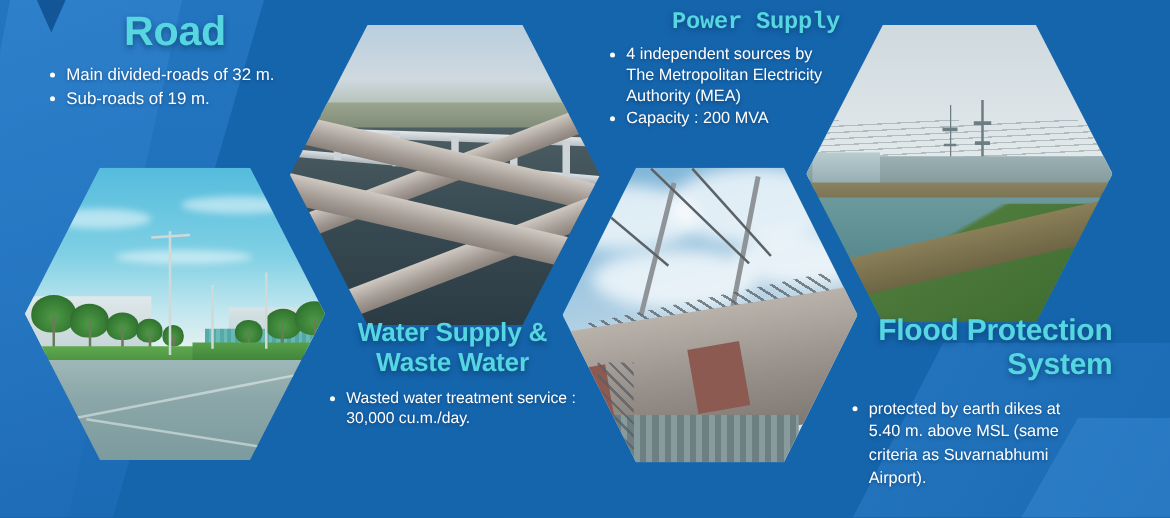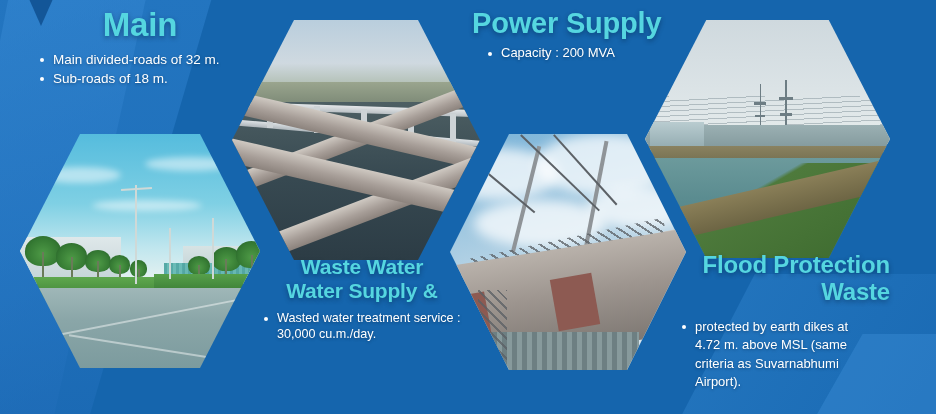--- a/index.html
+++ b/index.html
@@ -162,21 +162,21 @@
     width:4px;height:4px;border-radius:50%;background:#ffffff;
   }
 
   
   .blk-road{left:24px;top:8px;width:232px;}
   .blk-road .heading{font-size:33px;text-align:center;}
   .blk-road ul{margin-top:9px;font-size:13.5px;}
 
   
   .blk-power{left:472px;top:8px;width:200px;}
-  .blk-power .heading{font-size:29px;text-align:left;}
+  .blk-power .heading{font-size:19px;text-align:right;font-family:Liberation Mono, monospace;}
   .blk-power ul{margin-top:7px;font-size:13px;}
 
   
   .blk-water{left:248px;top:255px;width:228px;}
   .blk-water .heading{font-size:21px;text-align:center;line-height:1.12;}
   .blk-water ul{margin-top:8px;font-size:12.6px;}
 
   
   .blk-flood{left:672px;top:252px;width:218px;}
   .blk-flood .heading{font-size:24px;text-align:right;line-height:1.12;}
@@ -311,47 +311,48 @@
       <div class="hx-pw-lat" style="left:8%;top:44%;width:84%;height:8%;transform:rotate(-12deg);"></div>
       <div class="hx-pw-struct"></div>
       <div class="hx-pw-panel" style="left:44%;top:60%;width:18%;height:22%;transform:rotate(-10deg);"></div>
       <div class="hx-pw-panel" style="left:2%;top:68%;width:14%;height:18%;transform:rotate(-10deg);"></div>
       <div class="hx-pw-glass"></div>
       <div class="hx-pw-lat" style="left:12%;top:66%;width:12%;height:30%;"></div>
     </div>
   </div>
 
   <div class="block blk-road">
-    <div class="heading" style="color: rgb(85, 214, 224);">Main</div>
+    <div class="heading" style="color: rgb(85, 214, 224);">Road</div>
     <ul class="bullets" style="color: rgb(255, 255, 255);">
       <li>Main divided-roads of 32 m.</li>
-      <li>Sub-roads of 18 m.</li>
+      <li>Sub-roads of 19 m.</li>
     </ul>
   </div>
 
   <div class="block blk-power">
     <div class="heading" style="color: rgb(85, 214, 224);">Power Supply</div>
     <ul class="bullets" style="color: rgb(255, 255, 255);">
+      <li>4 independent sources by The Metropolitan Electricity Authority (MEA)</li>
       <li>Capacity : 200 MVA</li>
     </ul>
   </div>
 
   <div class="block blk-water">
     <div class="heading" style="color: rgb(85, 214, 224);">
+      <div>Water Supply &amp;</div>
       <div>Waste Water</div>
-      <div>Water Supply &amp;</div>
     </div>
     <ul class="bullets" style="color: rgb(255, 255, 255);">
       <li>Wasted water treatment service : 30,000 cu.m./day.</li>
     </ul>
   </div>
 
   <div class="block blk-flood">
     <div class="heading" style="color: rgb(85, 214, 224);">
       <div>Flood Protection</div>
-      <div>Waste</div>
+      <div>System</div>
     </div>
     <ul class="bullets" style="color: rgb(255, 255, 255);">
-      <li>protected by earth dikes at 4.72 m. above MSL (same criteria as Suvarnabhumi Airport).</li>
+      <li>protected by earth dikes at 5.40 m. above MSL (same criteria as Suvarnabhumi Airport).</li>
     </ul>
   </div>
 
 </div>
 
 </body></html>

